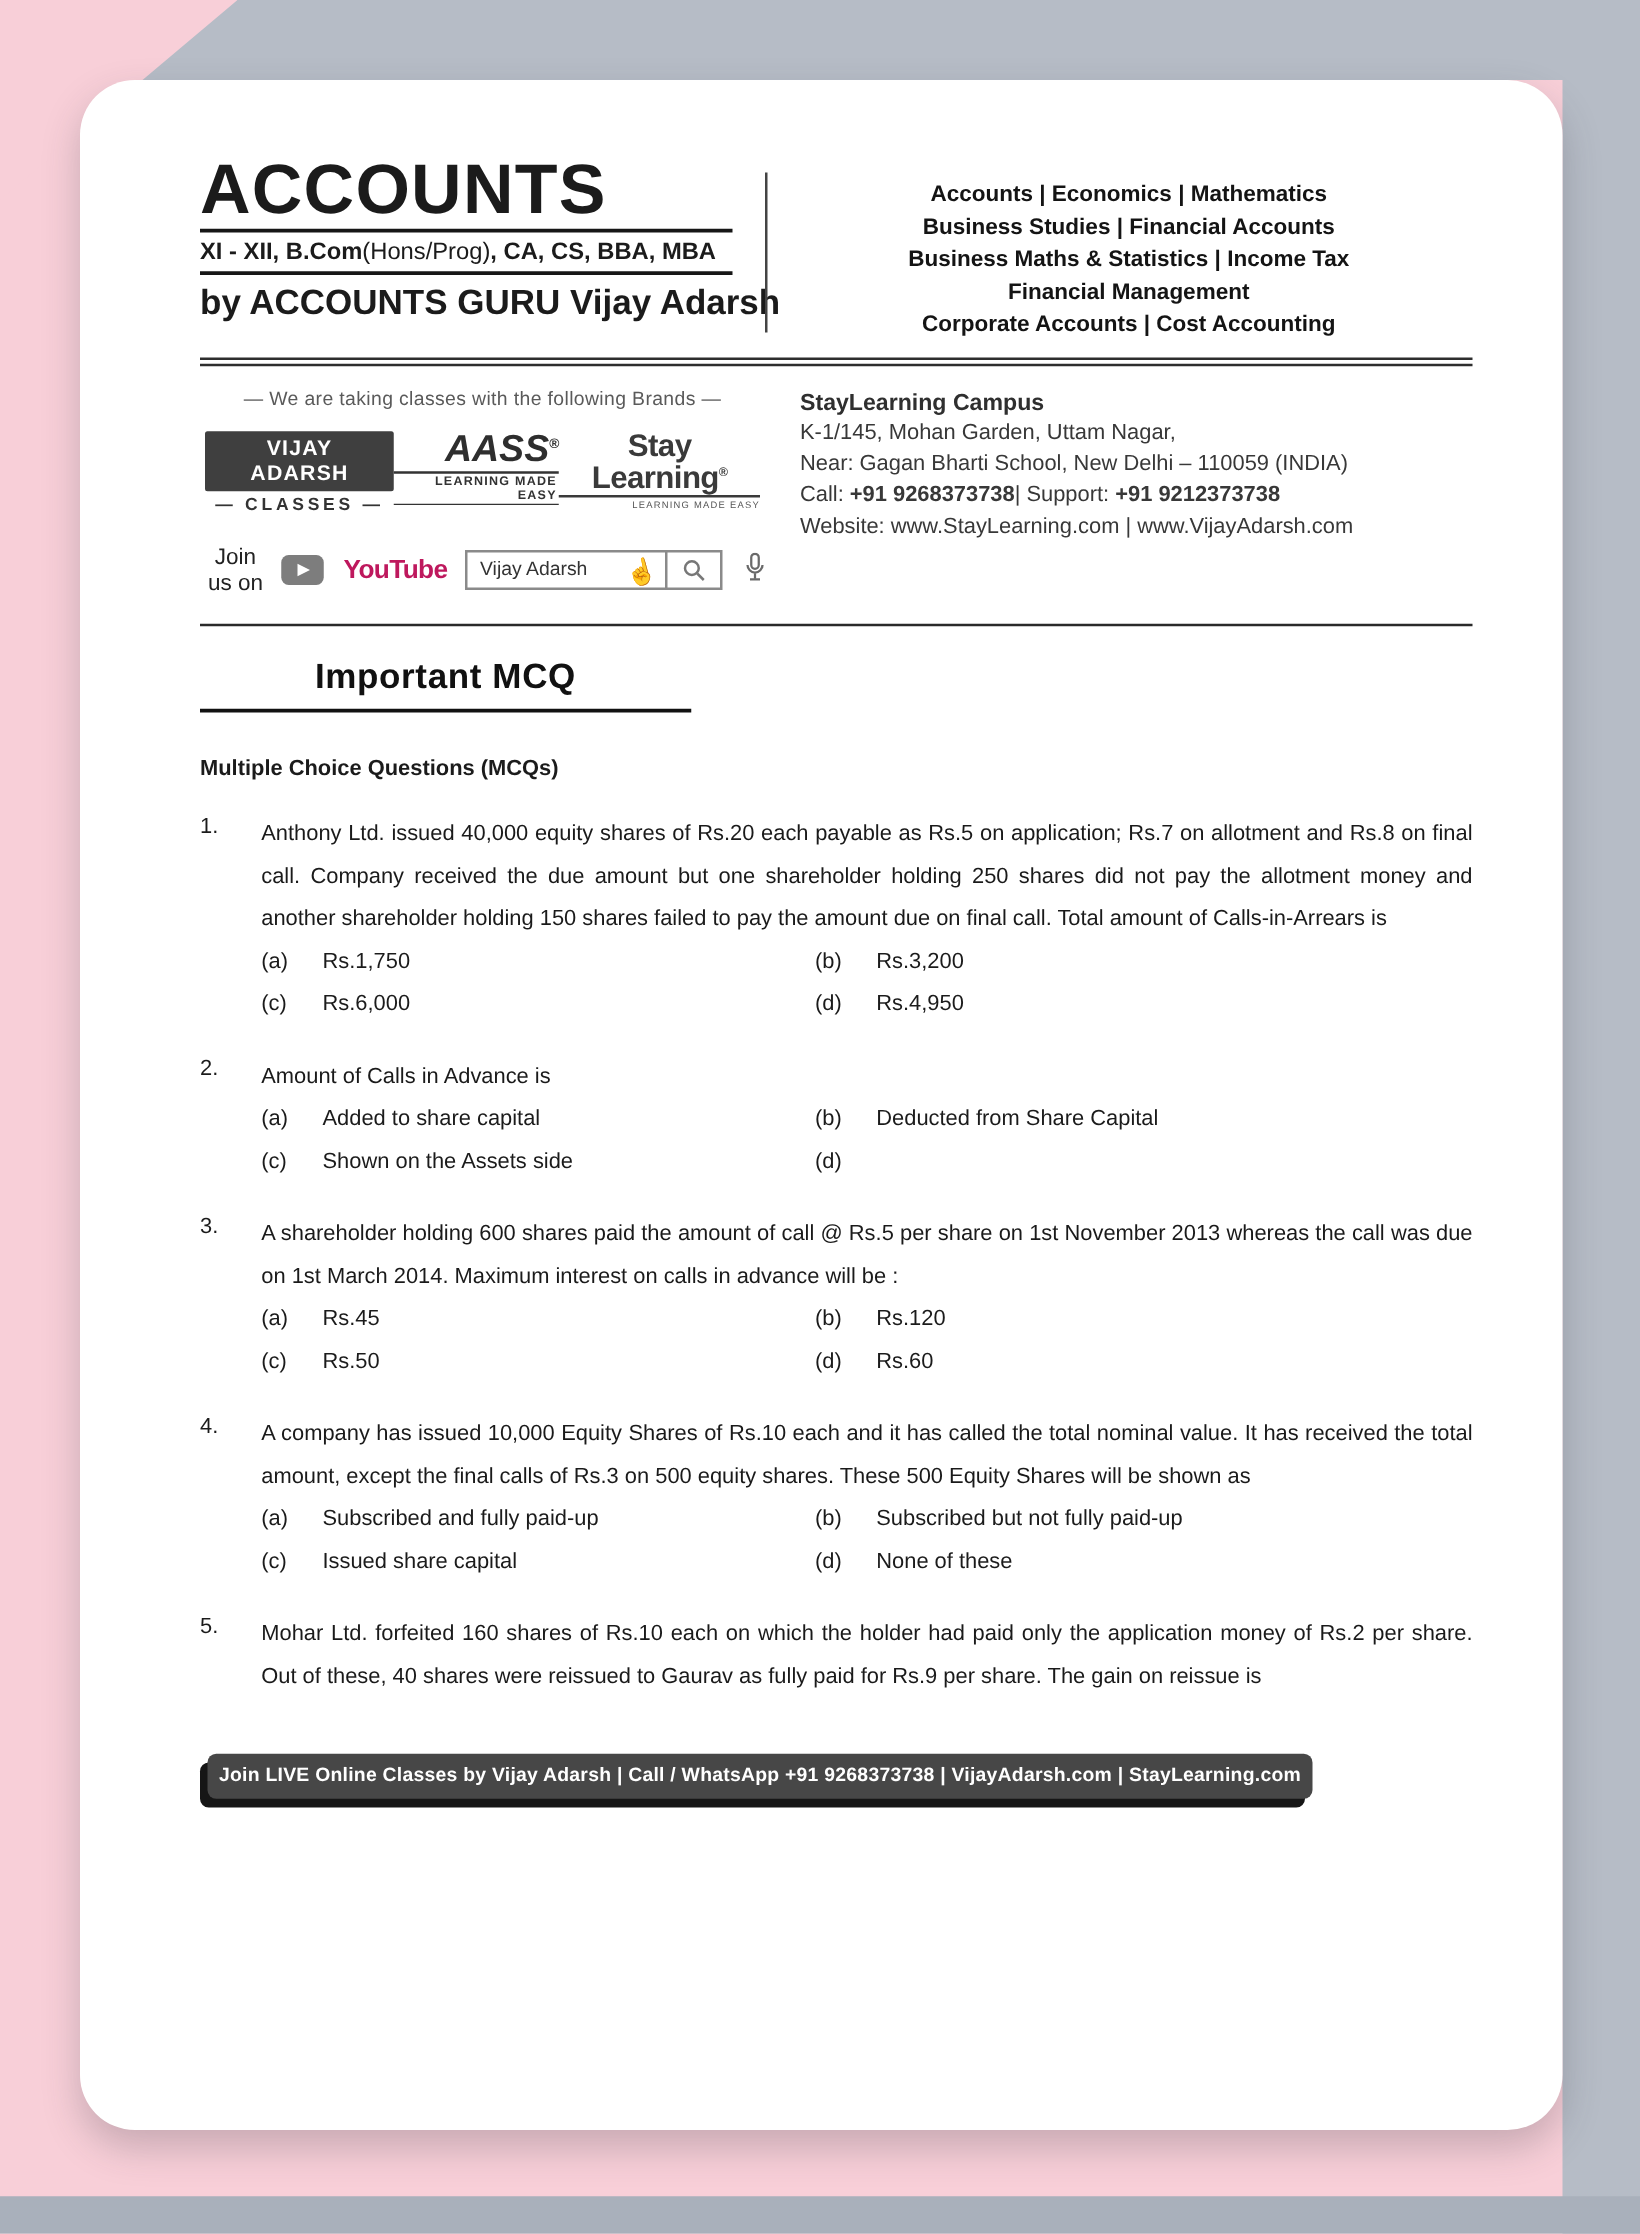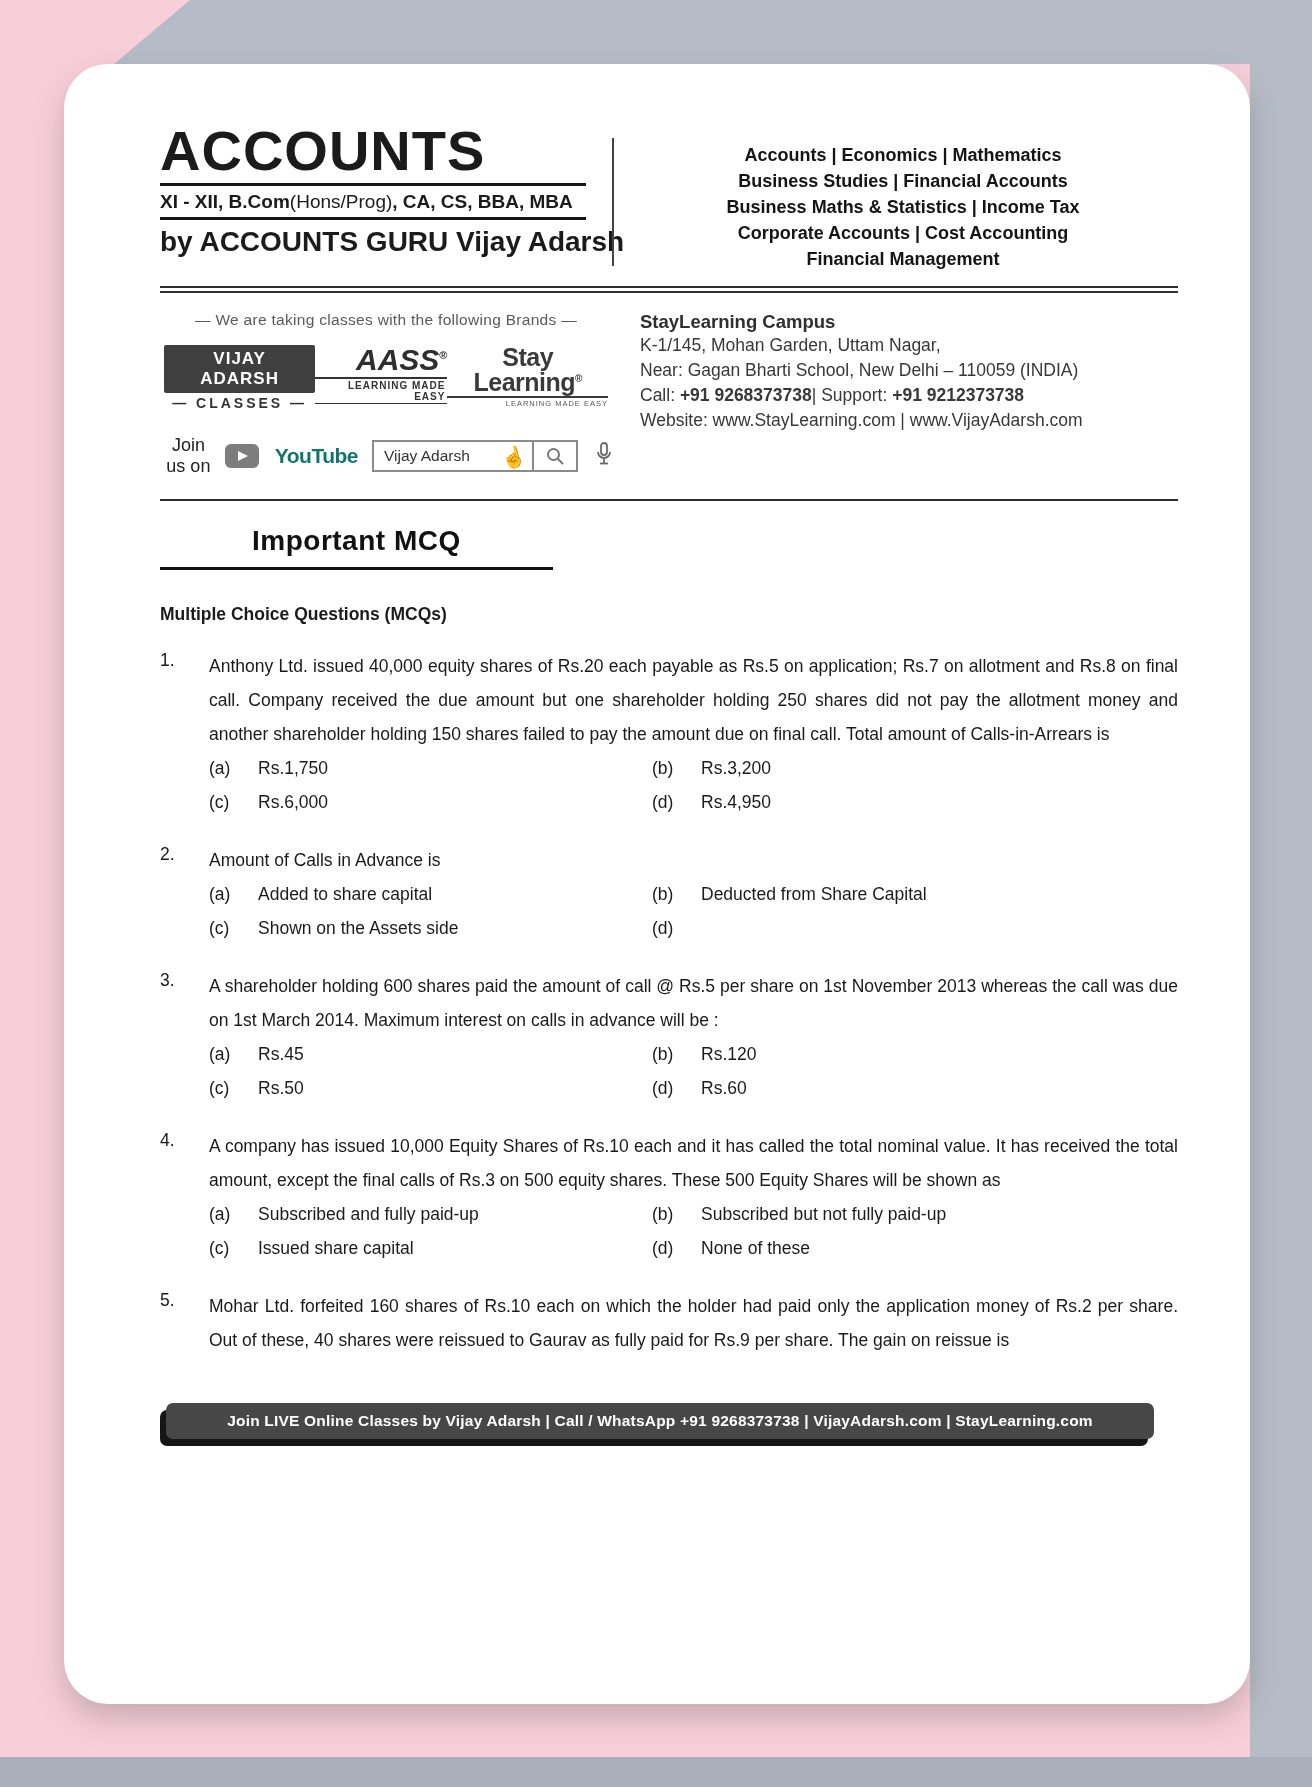--- a/index.html
+++ b/index.html
@@ -65,21 +65,21 @@
                    border-bottom:2px solid #3a3a3a; padding-bottom:1px; }
   .brand-sl-name sup { font-size:10px; }
   .brand-sl-tag { font-size:7.5px; letter-spacing:1px; color:#555; text-align:right; margin-top:1px; }
 
   .yt-row { display:flex; align-items:center; justify-content:center; margin-top:24px; gap:8px; }
   .yt-join { font-size:18px; color:#222; }
   .yt-logo { display:flex; align-items:center; gap:4px; }
   .yt-play { width:34px; height:24px; background:#7d7d7d; border-radius:6px; position:relative; }
   .yt-play::after { content:""; position:absolute; left:13px; top:7px;
                     border-left:10px solid #fff; border-top:5px solid transparent; border-bottom:5px solid transparent; }
-  .yt-word { font-size:21px; font-weight:900; letter-spacing:-.5px; color:#0f766e;margin-left:12px; }
+  .yt-word { font-size:21px; font-weight:900; letter-spacing:-.5px; color:#be185d;margin-left:12px; }
   .yt-search { display:flex; align-items:center; margin-left:6px; }
   .yt-input { width:160px; height:32px; border:2px solid #8a8a8a; border-right:none; font-size:15.5px;
               color:#333; display:flex; align-items:center; padding-left:10px; position:relative; background:#fff; }
   .yt-hand { position:absolute; right:6px; top:4px; font-size:20px; color:#777; transform:rotate(-14deg); }
   .yt-btn { width:46px; height:32px; border:2px solid #8a8a8a; display:flex; align-items:center; justify-content:center; background:#fff; }
   .yt-mic { margin-left:10px; }
 
   .campus-title { font-size:18.5px; font-weight:bold; color:#2f2f2f; }
   .campus-line { font-size:17.5px; color:#383838; line-height:25px; }
   .campus-line .b { font-weight:bold;margin-top:36px; }
@@ -97,21 +97,21 @@
   .mcq-head { font-size:17.5px; font-weight:bold; margin-bottom:14px; }
 
   .q { display:flex; margin-top:24px; }
   .q-num { width:49px; flex:none; font-size:17.5px; padding-top:1px; }
   .q-body { flex:1; }
   .q-text { font-size:17.5px; line-height:34px; text-align:justify; color:#1a1a1a; }
   .opts { display:grid; grid-template-columns:49px 394px 49px auto; font-size:17.5px; line-height:34px; margin-top:0px; }
 
   
   .footer-bar {
-    margin:46px 0 0 6px; width:988px;
+    margin:46px 0 0 6px; width:884px;
     background:#474747; color:#fff; border-radius:7px;
     box-shadow:-6px 7px 0 #161616;
     font-size:15.5px; font-weight:bold; letter-spacing:.2px;
     text-align:center; padding:9px 0;
   }
 </style>
 </head>
 <body>
 
 <div class="bg-gray-top"></div>
@@ -125,22 +125,22 @@
     <div class="hdr-left">
       <div class="logo-title">ACCOUNTS</div>
       <div class="logo-sub"><span class="b">XI - XII, B.Com</span><span>(Hons/Prog)</span><span class="b">, CA, CS, BBA, MBA</span></div>
       <div class="logo-byline"><span>by ACCOUNTS GURU</span><span class="nm"> Vijay Adarsh</span></div>
     </div>
     <div class="hdr-divider"></div>
     <div class="hdr-right">
       <div class="subjects">Accounts | Economics | Mathematics</div>
       <div class="subjects">Business Studies | Financial Accounts</div>
       <div class="subjects">Business Maths &amp; Statistics | Income Tax</div>
+      <div class="subjects">Financial Management</div>
       <div class="subjects">Corporate Accounts | Cost Accounting</div>
-      <div class="subjects">Financial Management</div>
     </div>
   </div>
 
   <div class="rule-double"></div>
 
   <div class="band2">
     <div class="band2-left">
       <div class="brands-caption">— We are taking classes with the following Brands  —</div>
       <div class="brands-row">
         <div class="badge-va">

